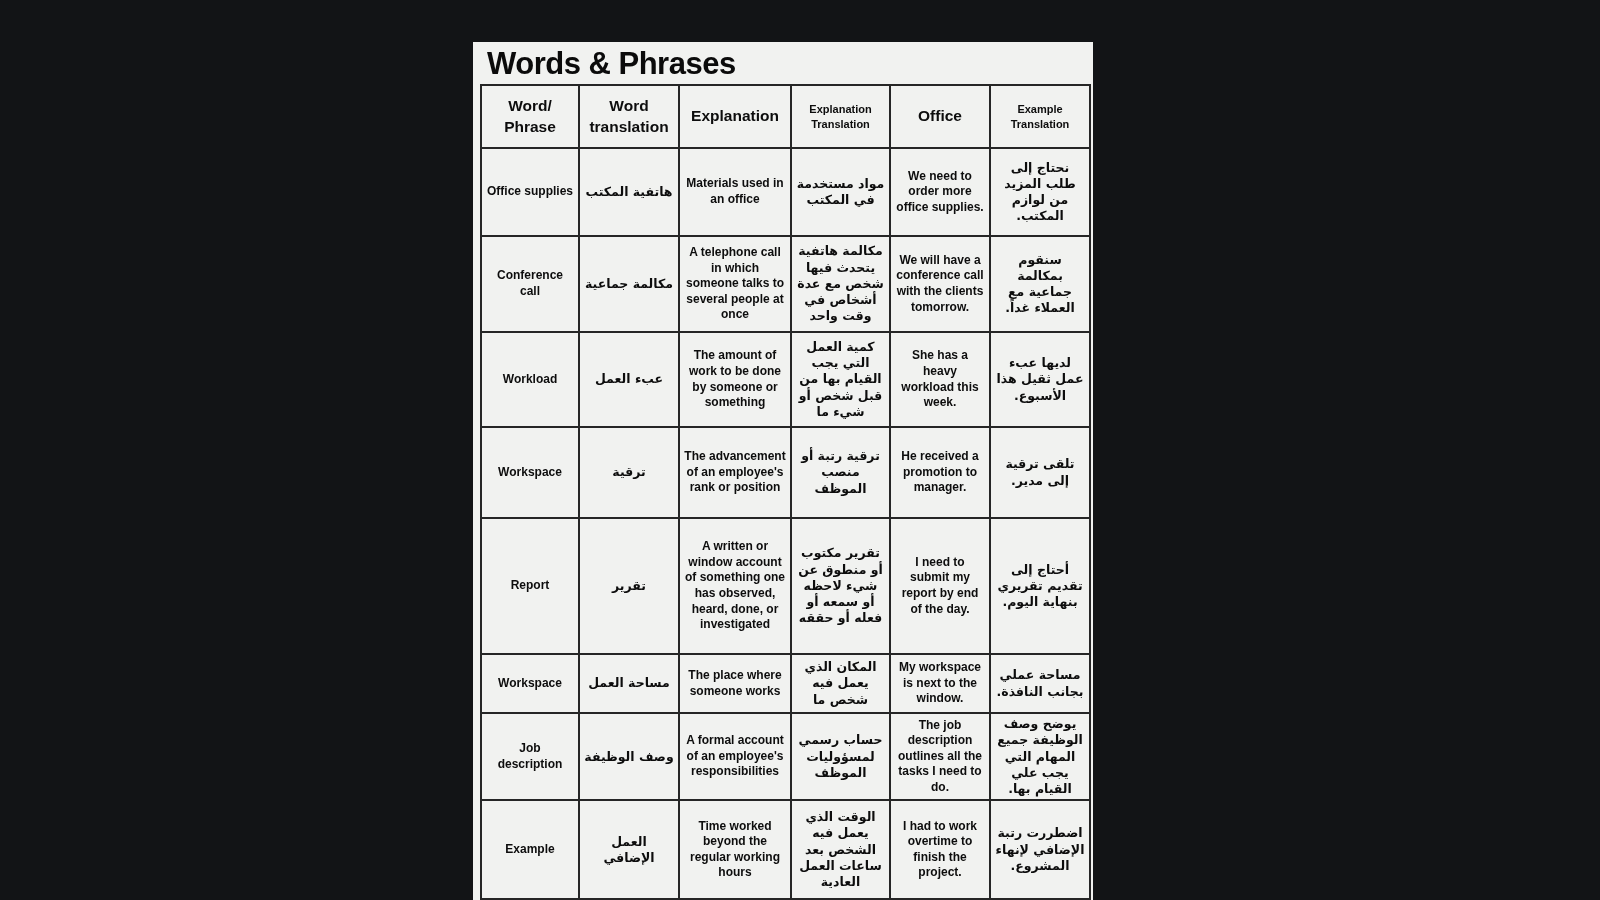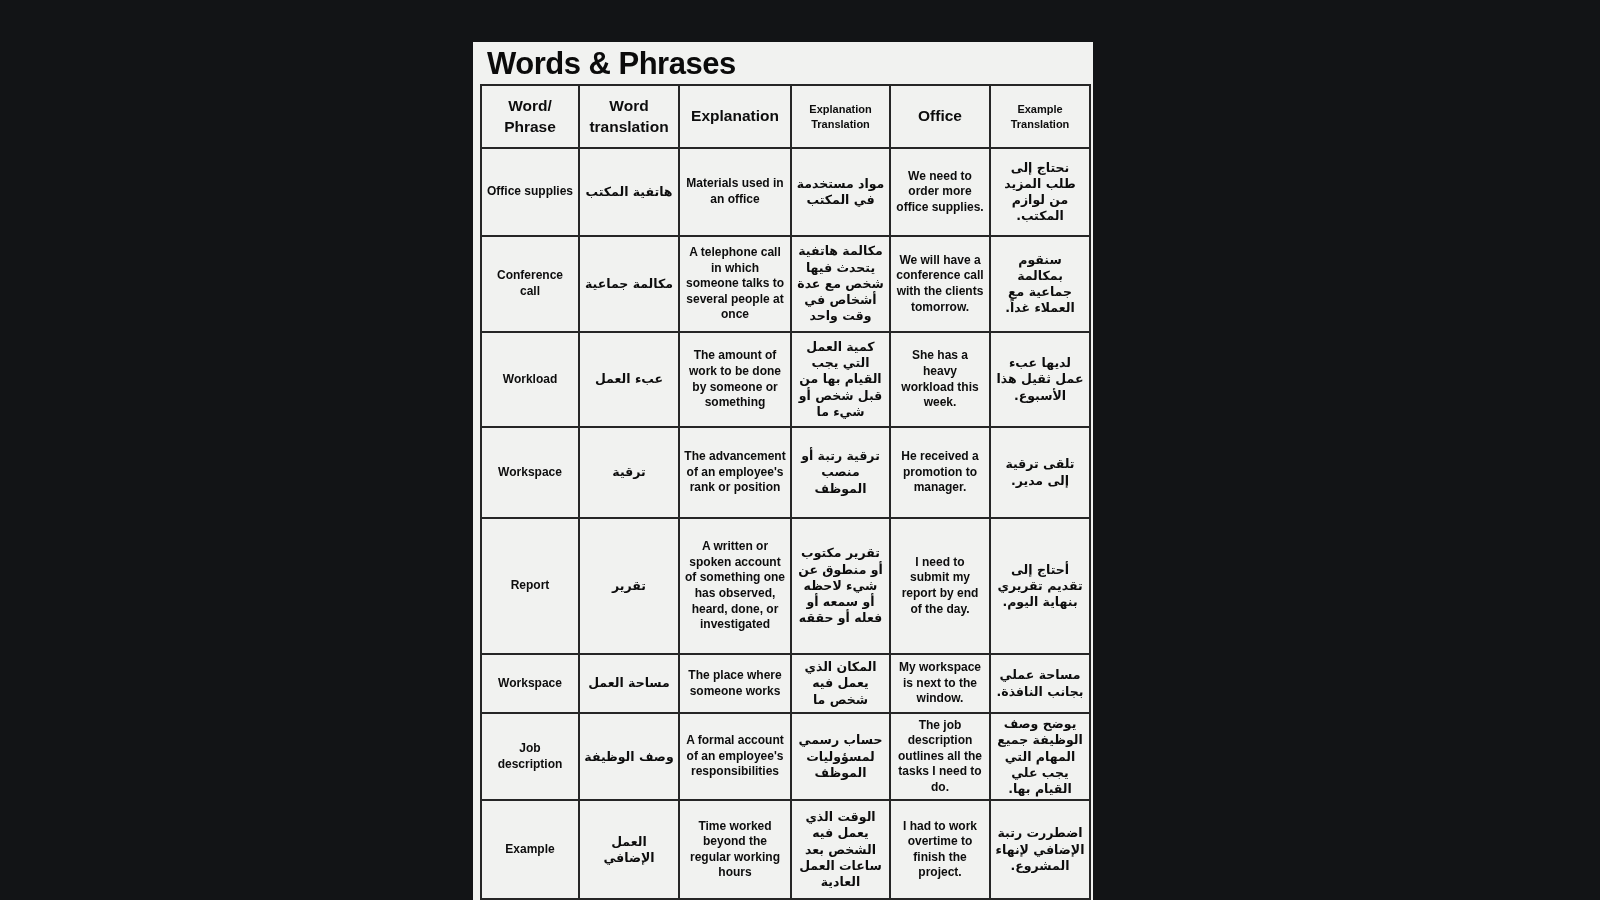--- a/index.html
+++ b/index.html
@@ -153,21 +153,21 @@
           <td>Workspace</td>
           <td class="ar" dir="rtl" lang="ar">ترقية</td>
           <td>The advancement of an employee's rank or position</td>
           <td class="ar" dir="rtl" lang="ar">ترقية رتبة أو منصب الموظف</td>
           <td>He received a promotion to manager.</td>
           <td class="ar" dir="rtl" lang="ar">تلقى ترقية إلى مدير.</td>
         </tr>
         <tr>
           <td>Report</td>
           <td class="ar" dir="rtl" lang="ar">تقرير</td>
-          <td>A written or spoken account of something one has observed, heard, done, or investigated</td>
+          <td>A written or window account of something one has observed, heard, done, or investigated</td>
           <td class="ar" dir="rtl" lang="ar">تقرير مكتوب أو منطوق عن شيء لاحظه أو سمعه أو فعله أو حققه</td>
           <td>I need to submit my report by end of the day.</td>
           <td class="ar" dir="rtl" lang="ar">أحتاج إلى تقديم تقريري بنهاية اليوم.</td>
         </tr>
         <tr>
           <td>Workspace</td>
           <td class="ar" dir="rtl" lang="ar">مساحة العمل</td>
           <td>The place where someone works</td>
           <td class="ar" dir="rtl" lang="ar">المكان الذي يعمل فيه شخص ما</td>
           <td>My workspace is next to the window.</td>

